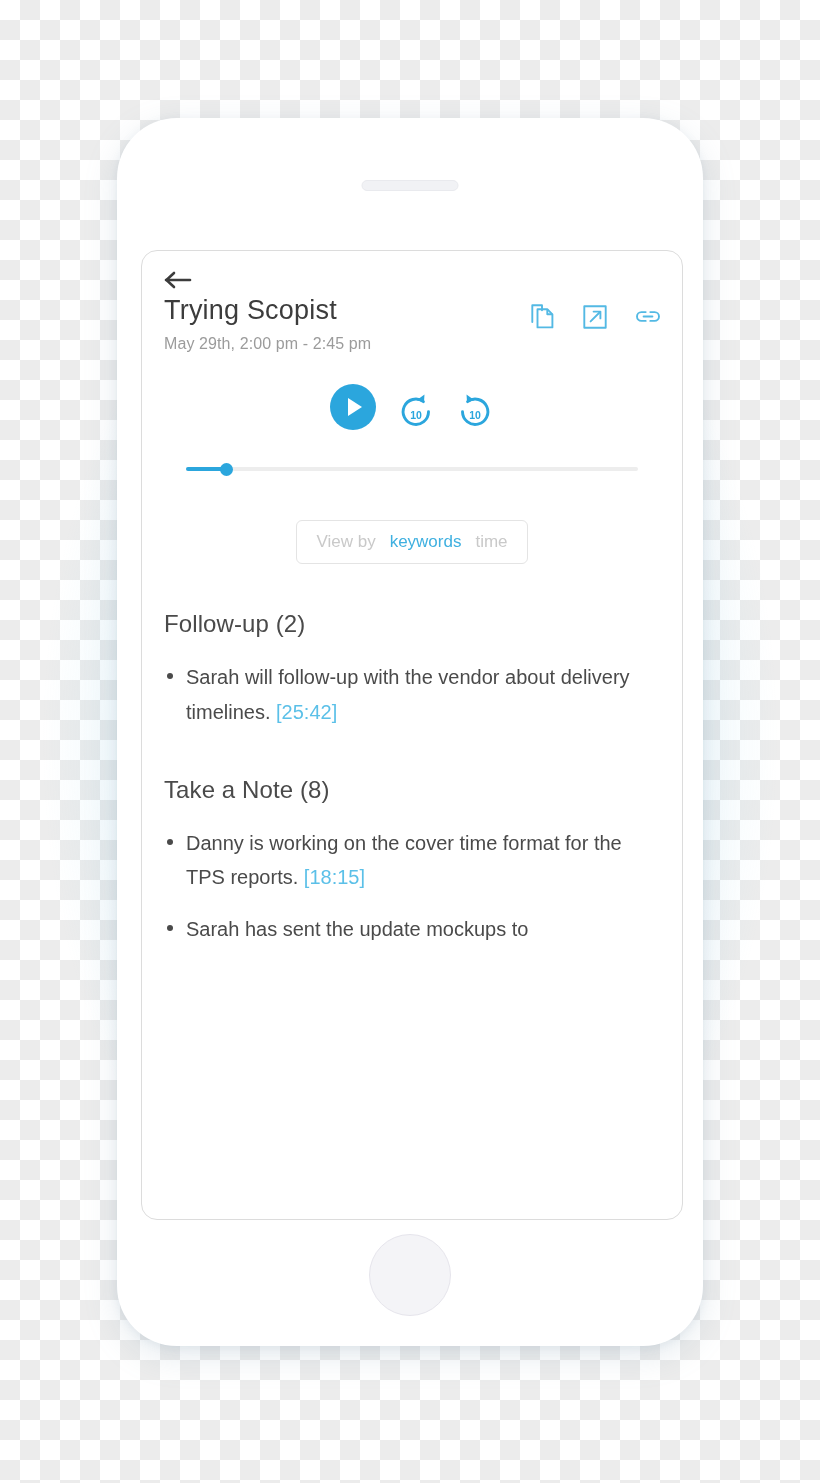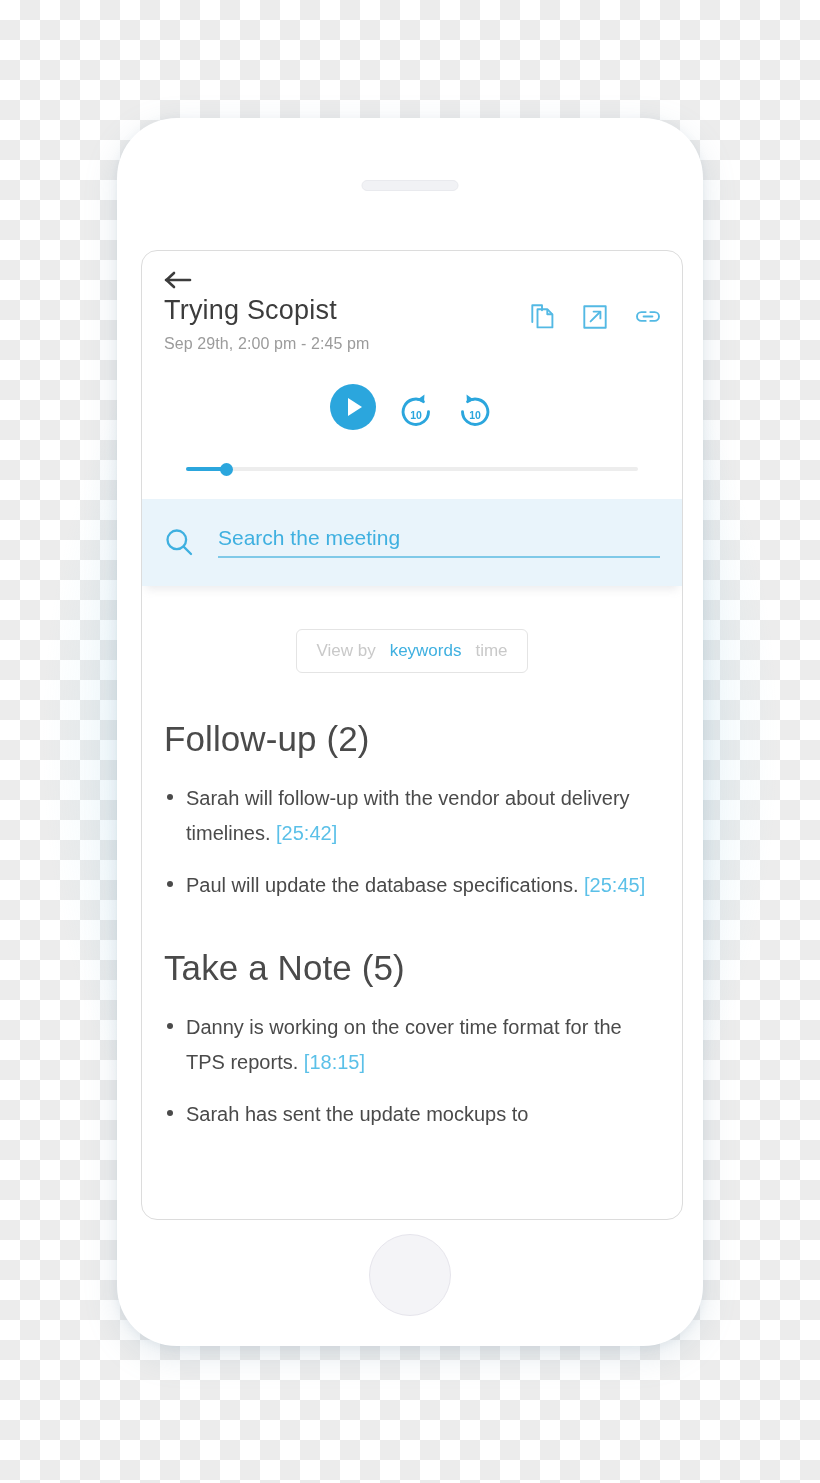--- a/index.html
+++ b/index.html
@@ -83,21 +83,21 @@
   
   .viewby-wrap{display:flex;justify-content:center;margin-top:43px;}
   .viewby{border:1px solid #e4e4e4;border-radius:6px;padding:11px 19px;
     display:flex;align-items:center;gap:14px;background:#fff;}
   .vb-label{font-size:17px;color:#c9c9c9;}
   .vb-opt{font-size:17px;color:#c9c9c9;cursor:pointer;}
   .vb-opt.active{color:#3fb0e0;font-weight:400;}
 
   
   .content{padding:0 22px;}
-  .sect-title{font-size:35px;color:#4a4a4a;margin-top:46px;letter-spacing:.1px;}
+  .sect-title{font-size:24px;color:#4a4a4a;margin-top:46px;letter-spacing:.1px;}
   ul.items{list-style:none;margin:22px 0 0 0;padding:0;}
   ul.items li{position:relative;padding-left:22px;font-size:20px;line-height:1.74;
     color:#4a4a4a;margin-bottom:17px;}
   ul.items li::before{content:"";position:absolute;left:3px;top:13px;
     width:6px;height:6px;border-radius:50%;background:#4a4a4a;}
   .ts{color:#5bc0e8;cursor:pointer;}
 </style>
 </head>
 <body>
 
@@ -114,21 +114,21 @@
   <div class="hdr">
 
     <svg class="back-arrow" viewBox="0 0 30 22">
       <path d="M2 11 H26" stroke="#3c3c3c" stroke-width="2.6" stroke-linecap="round" fill="none"></path>
       <path d="M10 4 L2.5 11 L10 18" stroke="#3c3c3c" stroke-width="2.6" stroke-linecap="round" stroke-linejoin="round" fill="none"></path>
     </svg>
 
     <div class="title-row">
       <div>
         <div class="meet-title">Trying Scopist</div>
-        <div class="meet-date">Sep 29th, 2:00 pm - 2:45 pm</div>
+        <div class="meet-date">May 29th, 2:00 pm - 2:45 pm</div>
       </div>
 
       <div class="hdr-icons">
         <svg width="23" height="25" viewBox="0 0 23 25">
           <path d="M1.3 1.3 H11 V6.3 M1.3 1.3 V18" stroke="#53b9e4" stroke-width="1.9" fill="none" stroke-linecap="round" stroke-linejoin="round"></path>
           <path d="M6.5 5.2 H16.3 L21.4 10.3 V23.4 H6.5 Z" stroke="#53b9e4" stroke-width="1.9" fill="none" stroke-linejoin="round"></path>
           <path d="M16.3 5.2 V10.3 H21.4" stroke="#53b9e4" stroke-width="1.9" fill="none" stroke-linejoin="round"></path>
         </svg>
 
         <svg width="24" height="24" viewBox="0 0 24 24">
@@ -163,44 +163,34 @@
       </svg>
     </div>
 
     <div class="prog-wrap">
       <div class="prog-track"></div>
       <div class="prog-fill" id="prog-fill" style="width: 9%;"></div>
       <div class="prog-thumb" id="prog-thumb" style="left: calc(9% - 6.5px);"></div>
     </div>
   </div>
 
-  <div class="search-band">
-    <svg class="search-icon" width="30" height="30" viewBox="0 0 30 30">
-      <circle cx="12.8" cy="12.8" r="9.3" stroke="#3fb0e0" stroke-width="2.3" fill="none"></circle>
-      <path d="M19.6 19.6 L27 27" stroke="#3fb0e0" stroke-width="2.3" stroke-linecap="round" fill="none"></path>
-    </svg>
-    <div class="search-field">
-      <input class="search-input" type="text" placeholder="Search the meeting" style="">
-    </div>
-  </div>
 
   <div class="viewby-wrap">
     <div class="viewby">
       <span class="vb-label">View by</span>
       <span class="vb-opt active">keywords</span>
       <span class="vb-opt">time</span>
     </div>
   </div>
 
   <div class="content" id="content">
       <div class="sect-title">Follow-up (2)</div>
       <ul class="items">
         <li><span>Sarah will follow-up with the vendor about delivery timelines.</span> <span class="ts">[25:42]</span></li>
-        <li><span>Paul will update the database specifications.</span> <span class="ts">[25:45]</span></li>
       </ul>
-      <div class="sect-title">Take a Note (5)</div>
+      <div class="sect-title">Take a Note (8)</div>
       <ul class="items">
         <li><span>Danny is working on the cover time format for the TPS reports.</span> <span class="ts">[18:15]</span></li>
         <li><span>Sarah has sent the update mockups to</span></li>
       </ul>
     </div>
 
 </div>
 
 </body></html>

